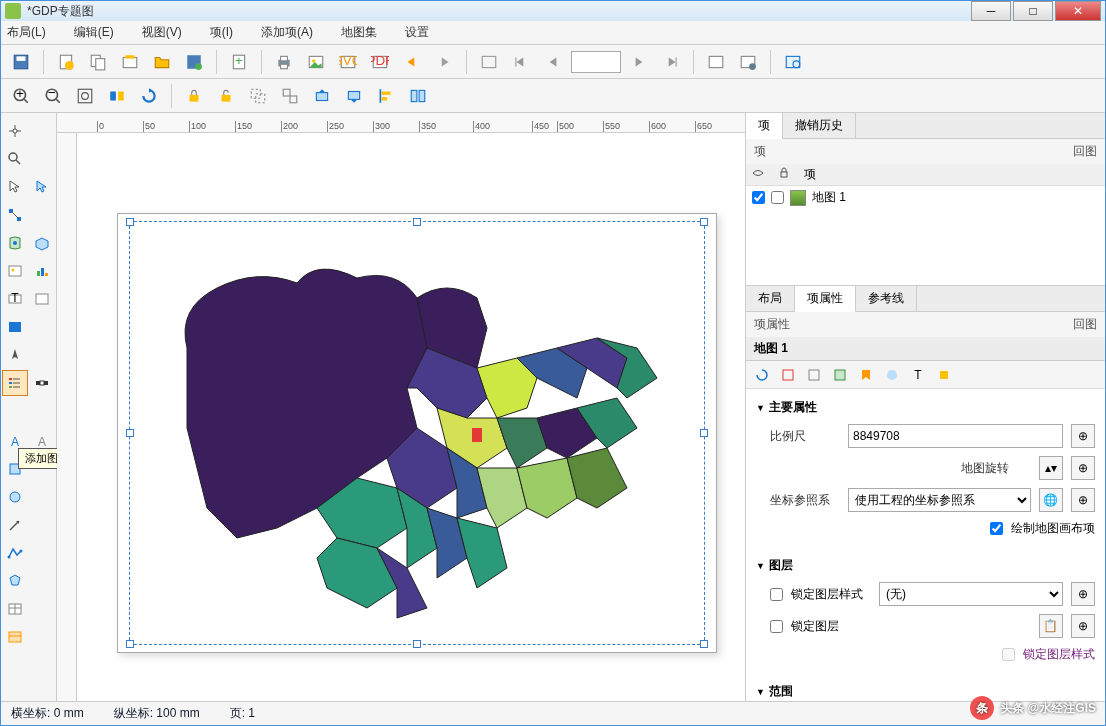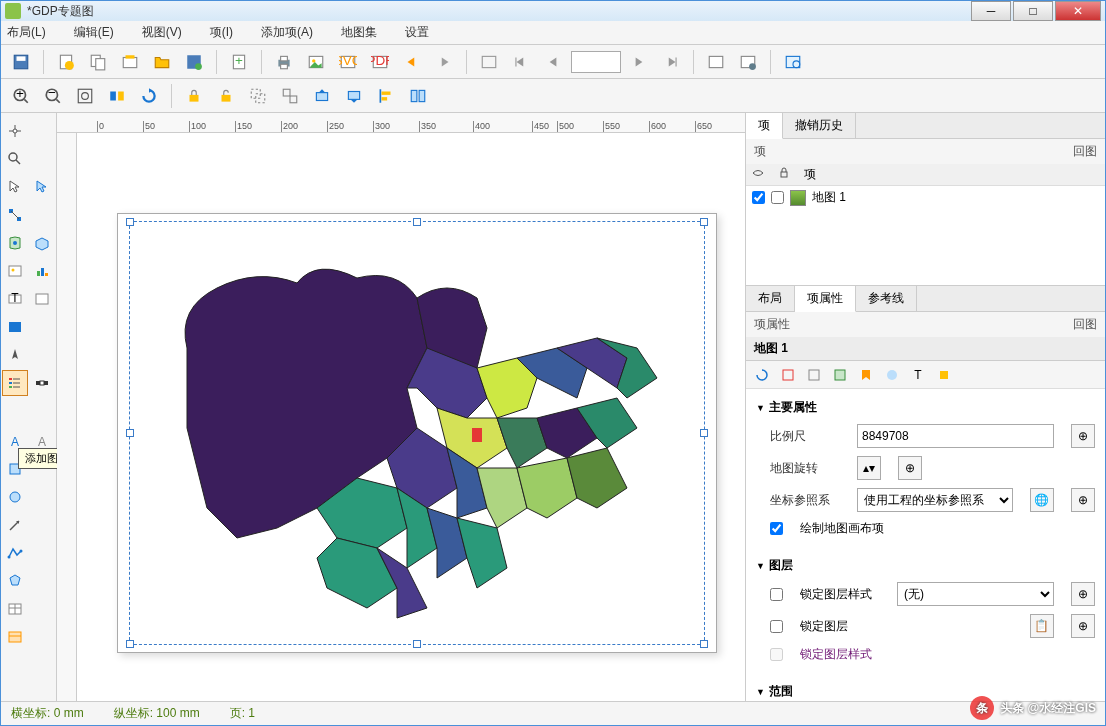--- a/index.html
+++ b/index.html
@@ -45,26 +45,26 @@
 .layericon { width: 16px; height: 16px; background: linear-gradient(#8bc34a,#558b2f); border: 1px solid #888; }
 .layersbox { height: 100px; background: #fff; border-bottom: 1px solid #ccc; }
 .proptabs { height: 26px; display: flex; border-bottom: 1px solid #ccc; background: #ececec; }
 .propbody { flex: 1; overflow-y: auto; background: #fff; }
 .propheader { background: #ececec; padding: 3px 8px; font-weight: bold; border-bottom: 1px solid #ccc; }
 .proptoolbar { height: 28px; display: flex; align-items: center; padding: 0 6px; gap: 6px; border-bottom: 1px solid #ddd; }
 .pbtn { width: 20px; height: 20px; display: flex; align-items: center; justify-content: center; cursor: pointer; }
 .section { padding: 6px 10px; }
 .sechead { display: flex; align-items: center; gap: 4px; font-weight: bold; padding: 4px 0; cursor: pointer; }
 .sechead::before { content: "▼"; font-size: 9px; }
-.proprow { display: flex; align-items: center; padding: 4px 0 4px 14px; gap: 17px; }
+.proprow { display: flex; align-items: center; padding: 4px 0 4px 14px; gap: 8px; justify-content: flex-end; }
 .proprow label { width: 70px; color: #333; }
 .proprow input[type=text] { flex: 1; border: 1px solid #aaa; padding: 3px 4px; height: 24px; }
 .proprow select { flex: 1; border: 1px solid #aaa; padding: 2px; height: 24px; background: #fff; }
 .minibtn { width: 24px; height: 24px; border: 1px solid #aaa; background: #f5f5f5; display: flex; align-items: center; justify-content: center; cursor: pointer; }
-.statusbar { height: 24px; background: #f5f5f5; border-top: 1px solid #ccc; display: flex; align-items: center; padding: 0 10px; gap: 30px; color: #4d7c0f; }
+.statusbar { height: 24px; background: #f5f5f5; border-top: 1px solid #ccc; display: flex; align-items: center; padding: 0 10px; gap: 30px; color: #0f172a; }
 .watermark { position: absolute; right: 10px; bottom: 6px; color: #fff; font-size: 18px; font-weight: bold; text-shadow: 0 0 3px #000; opacity: 0.85; display: flex; align-items: center; gap: 6px; z-index: 100; }
 .watermark .wmicon { width: 24px; height: 24px; background: #e33; border-radius: 50%; display: flex; align-items: center; justify-content: center; font-size: 12px; }
 </style>
 </head>
 <body>
 
 <div class="window">
   <div class="titlebar">
     <div class="appicon"></div>
     <div class="title">*GDP专题图</div>

